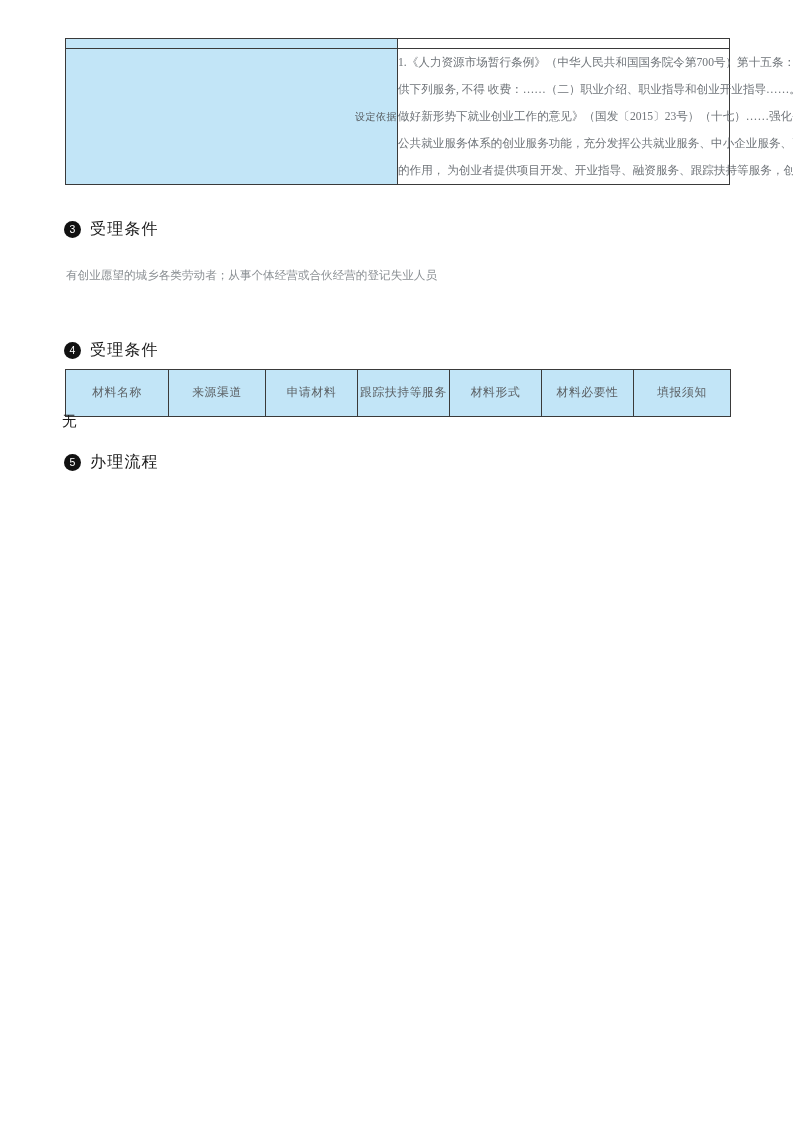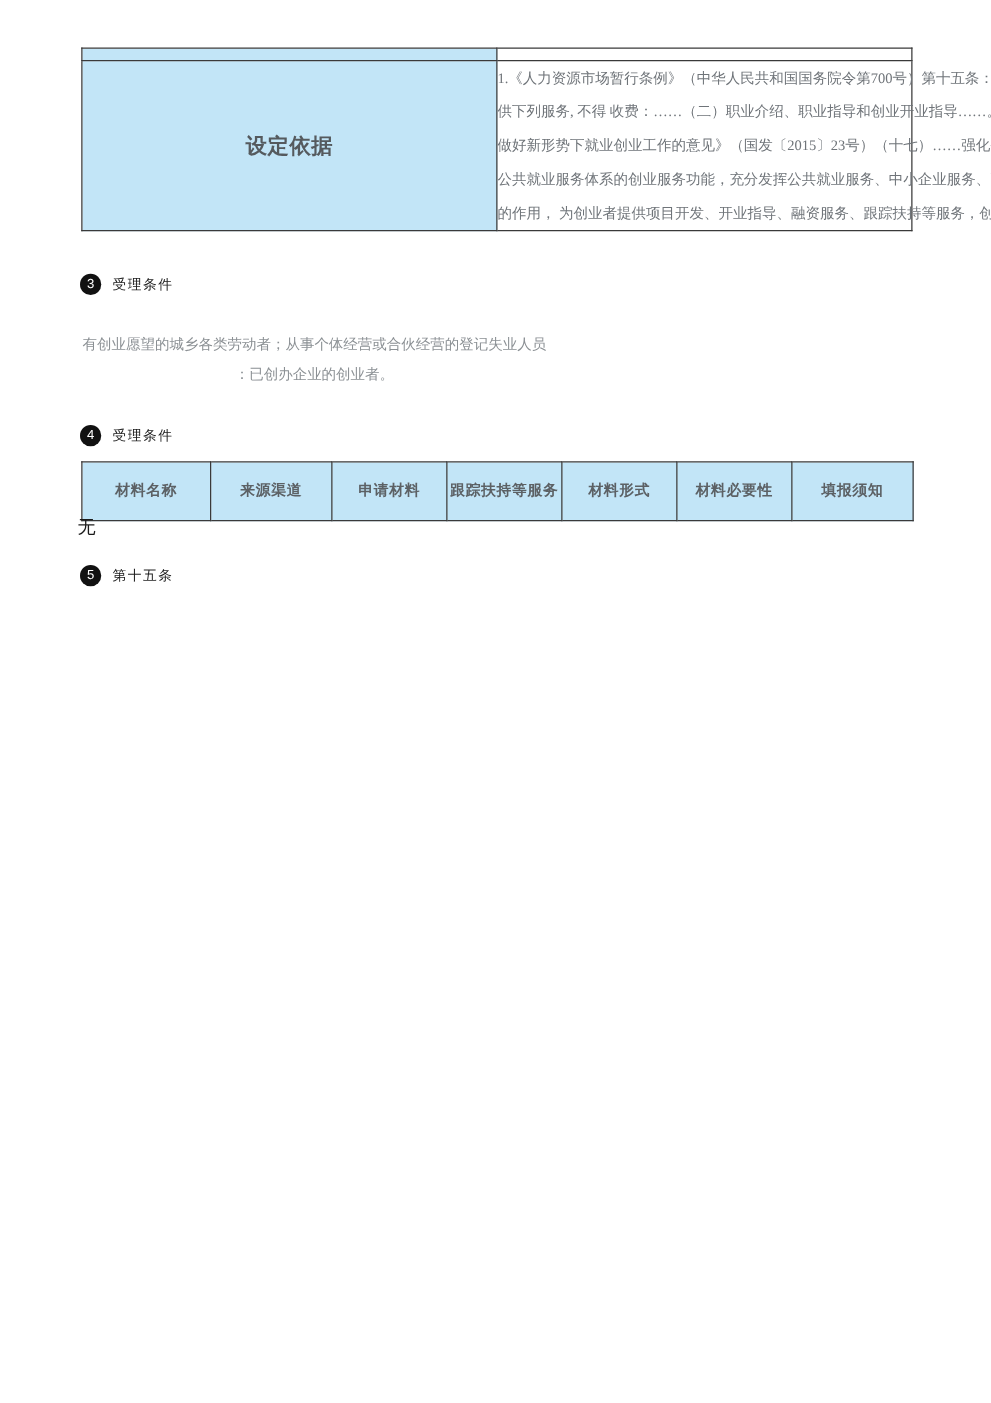--- a/index.html
+++ b/index.html
@@ -47,26 +47,25 @@
     left: 65px;
     top: 38px;
     width: 665px;
   }
   .basis-table { width: 665px; }
 
   .basis-stub-row td { height: 9px; }
 
   .basis-label {
     width: 102px;
-    text-align: center;
+    text-align: right;
     color: #555a5e;
-    font-size: 17px;
+    font-size: 10px;
     letter-spacing: 0.5px;
     line-height: 1.4;
-    font-weight: bold;
   }
   .basis-body {
     padding: 14px 4px 14px 12px;
     color: #6f7479;
     font-size: 11.6px;
     line-height: 2.33;
     text-align: justify;
     text-justify: inter-ideograph;
     white-space: normal;
   }
@@ -89,21 +88,21 @@
     background: #111111;
     color: #ffffff;
     font-size: 10.5px;
     font-family: "Liberation Sans", sans-serif;
     line-height: 1;
     flex: 0 0 auto;
     padding-bottom: 1px;
     box-sizing: border-box;
   }
   .section-title {
-    font-size: 11px;
+    font-size: 16px;
     color: #1b1b1b;
     letter-spacing: 1.2px;
     font-family: Liberation Serif, serif;
   }
 
   
   .gray-para {
     position: absolute;
     color: #8b9094;
     font-size: 11.6px;
@@ -115,21 +114,21 @@
   .mat-table-wrap {
     position: absolute;
     left: 65px;
     top: 369px;
     width: 665px;
   }
   .mat-table { width: 665px; }
   .mat-table th {
     height: 46px;
     text-align: center;
-    font-weight: bold;
+    font-weight: normal;
     color: #5c6165;
     font-size: 11.8px;
     letter-spacing: 0.6px;
   }
 
   .none-text {
     position: absolute;
     left: 62px;
     top: 412px;
     font-size: 14.5px;
@@ -163,21 +162,20 @@
     </table>
   </div>
 
   <div class="section-head" style="left:64px; top:219px;">
     <span class="num-badge">3</span>
     <span class="section-title">受理条件</span>
   </div>
 
   <div class="gray-para" style="left:66px; top:264px;">
     <span class="ln">有创业愿望的城乡各类劳动者；从事个体经营或合伙经营的登记失业人员</span>
-    <span class="ln">：已创办企业的创业者。</span>
   </div>
 
   <div class="section-head" style="left:64px; top:340px;">
     <span class="num-badge">4</span>
     <span class="section-title">受理条件</span>
   </div>
 
   <div class="mat-table-wrap">
     <table class="doc-table mat-table">
       <colgroup>
@@ -200,16 +198,16 @@
           <th class="cell-blue">填报须知</th>
         </tr>
       </thead>
     </table>
   </div>
 
   <div class="none-text">无</div>
 
   <div class="section-head" style="left:64px; top:452px;">
     <span class="num-badge">5</span>
-    <span class="section-title">第十五条</span>
+    <span class="section-title">办理流程</span>
   </div>
 
 </div>
 
 </body></html>

